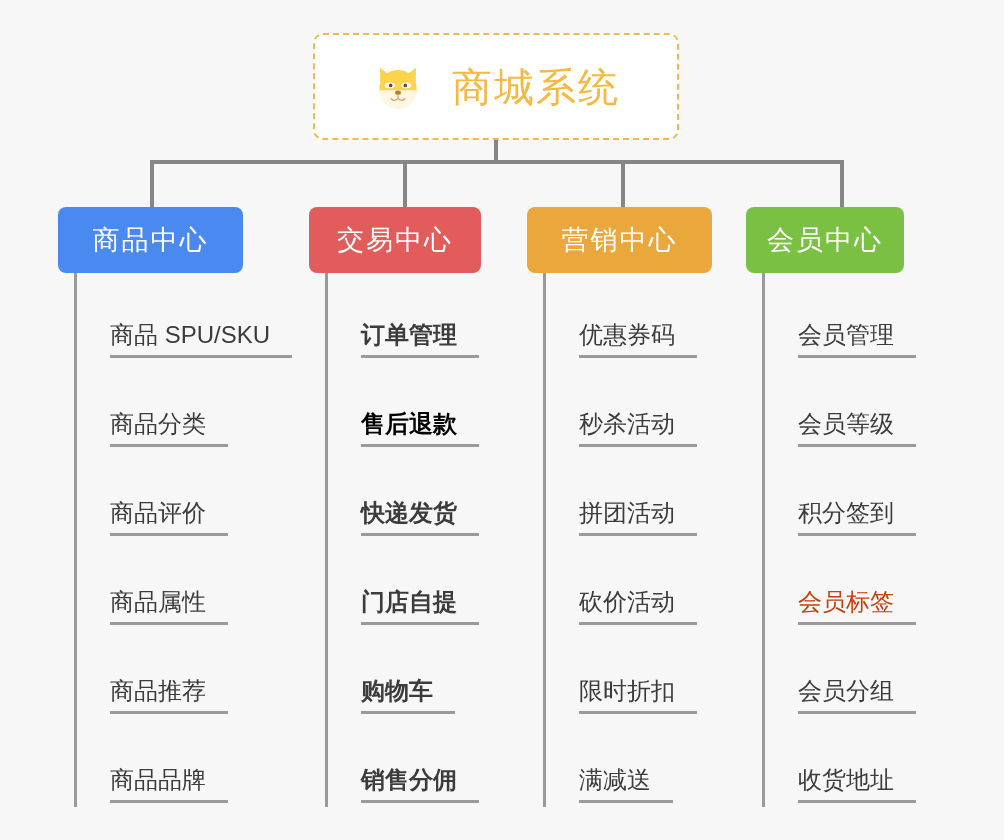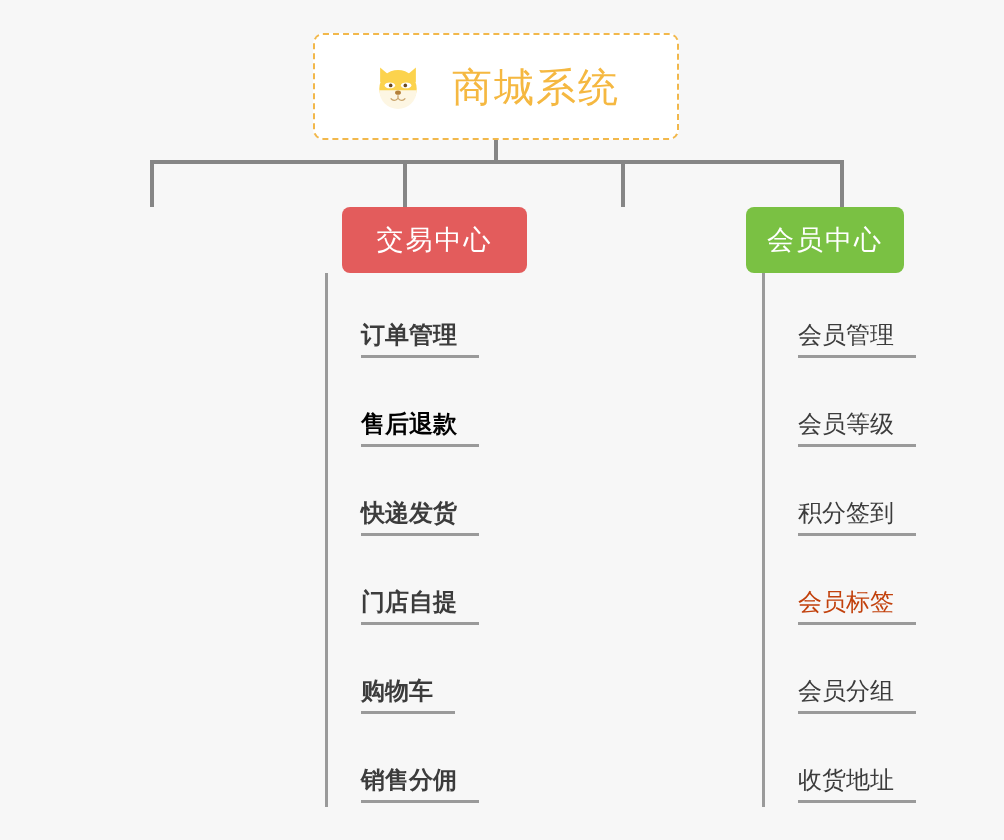--- a/index.html
+++ b/index.html
@@ -139,23 +139,48 @@
     <span class="root-title" style="color: rgb(245, 184, 65);">商城系统</span>
   </div>
 
   <div class="conn conn-stem" style="background: rgb(134, 134, 134);"></div>
   <div class="conn conn-bus" style="background: rgb(134, 134, 134);"></div>
   <div class="conn conn-drop" style="left: 150px; background: rgb(134, 134, 134);"></div>
   <div class="conn conn-drop" style="left: 403px; background: rgb(134, 134, 134);"></div>
   <div class="conn conn-drop" style="left: 621px; background: rgb(134, 134, 134);"></div>
   <div class="conn conn-drop" style="left: 840px; background: rgb(134, 134, 134);"></div>
 
+  <div class="column" style="left:58px;width:185px">
+    <div class="cat-box" style="width: 185px; background: rgb(74, 137, 240);">
+      <span>商品中心</span>
+    </div>
+    <div class="leaf-list" style="border-left-color: rgb(154, 154, 154);">
+      <div class="leaf-item">
+          <span class="leaf-label" style="border-bottom-color: rgb(154, 154, 154); color: rgb(60, 60, 60);">商品 SPU/SKU</span>
+        </div>
+      <div class="leaf-item">
+          <span class="leaf-label" style="border-bottom-color: rgb(154, 154, 154); color: rgb(60, 60, 60);">商品分类</span>
+        </div>
+      <div class="leaf-item">
+          <span class="leaf-label" style="border-bottom-color: rgb(154, 154, 154); color: rgb(60, 60, 60);">商品评价</span>
+        </div>
+      <div class="leaf-item">
+          <span class="leaf-label" style="border-bottom-color: rgb(154, 154, 154); color: rgb(60, 60, 60);">商品属性</span>
+        </div>
+      <div class="leaf-item">
+          <span class="leaf-label" style="border-bottom-color: rgb(154, 154, 154); color: rgb(60, 60, 60);">商品推荐</span>
+        </div>
+      <div class="leaf-item">
+          <span class="leaf-label" style="border-bottom-color: rgb(154, 154, 154); color: rgb(60, 60, 60);">商品品牌</span>
+        </div>
+    </div>
+  </div>
 
   <div class="column" style="left:309px;width:185px">
-    <div class="cat-box" style="width: 185px; background: rgb(227, 92, 92); margin-left: 33px;">
+    <div class="cat-box" style="width: 172px; background: rgb(227, 92, 92);">
       <span>交易中心</span>
     </div>
     <div class="leaf-list" style="border-left-color: rgb(154, 154, 154); font-weight: bold;">
       <div class="leaf-item">
           <span class="leaf-label" style="border-bottom-color: rgb(154, 154, 154); color: rgb(60, 60, 60);">订单管理</span>
         </div>
       <div class="leaf-item">
           <span class="leaf-label" style="border-bottom-color: rgb(154, 154, 154); color: #000000;">售后退款</span>
         </div>
       <div class="leaf-item">
@@ -166,20 +191,45 @@
         </div>
       <div class="leaf-item">
           <span class="leaf-label" style="border-bottom-color: rgb(154, 154, 154); color: rgb(60, 60, 60);">购物车</span>
         </div>
       <div class="leaf-item">
           <span class="leaf-label" style="border-bottom-color: rgb(154, 154, 154); color: rgb(60, 60, 60);">销售分佣</span>
         </div>
     </div>
   </div>
 
+  <div class="column" style="left:527px;width:185px">
+    <div class="cat-box" style="width: 185px; background: rgb(234, 168, 60);">
+      <span>营销中心</span>
+    </div>
+    <div class="leaf-list" style="border-left-color: rgb(154, 154, 154);">
+      <div class="leaf-item">
+          <span class="leaf-label" style="border-bottom-color: rgb(154, 154, 154); color: rgb(60, 60, 60);">优惠券码</span>
+        </div>
+      <div class="leaf-item">
+          <span class="leaf-label" style="border-bottom-color: rgb(154, 154, 154); color: rgb(60, 60, 60);">秒杀活动</span>
+        </div>
+      <div class="leaf-item">
+          <span class="leaf-label" style="border-bottom-color: rgb(154, 154, 154); color: rgb(60, 60, 60);">拼团活动</span>
+        </div>
+      <div class="leaf-item">
+          <span class="leaf-label" style="border-bottom-color: rgb(154, 154, 154); color: rgb(60, 60, 60);">砍价活动</span>
+        </div>
+      <div class="leaf-item">
+          <span class="leaf-label" style="border-bottom-color: rgb(154, 154, 154); color: rgb(60, 60, 60);">限时折扣</span>
+        </div>
+      <div class="leaf-item">
+          <span class="leaf-label" style="border-bottom-color: rgb(154, 154, 154); color: rgb(60, 60, 60);">满减送</span>
+        </div>
+    </div>
+  </div>
 
   <div class="column" style="left:746px;width:185px">
     <div class="cat-box" style="width: 158px; background: rgb(122, 193, 67);">
       <span>会员中心</span>
     </div>
     <div class="leaf-list" style="border-left-color: rgb(154, 154, 154);">
       <div class="leaf-item">
           <span class="leaf-label" style="border-bottom-color: rgb(154, 154, 154); color: rgb(60, 60, 60);">会员管理</span>
         </div>
       <div class="leaf-item">

